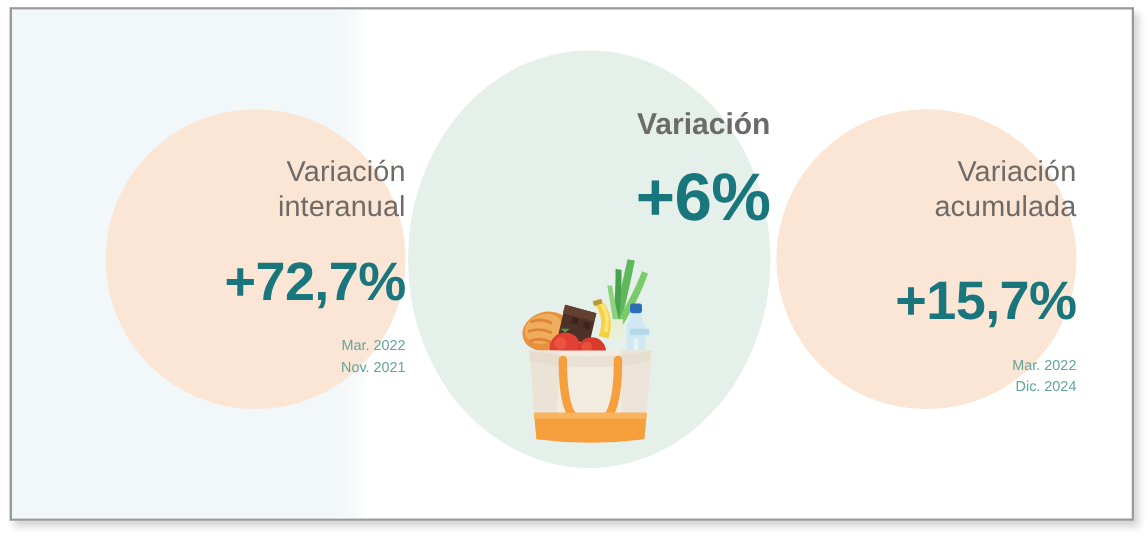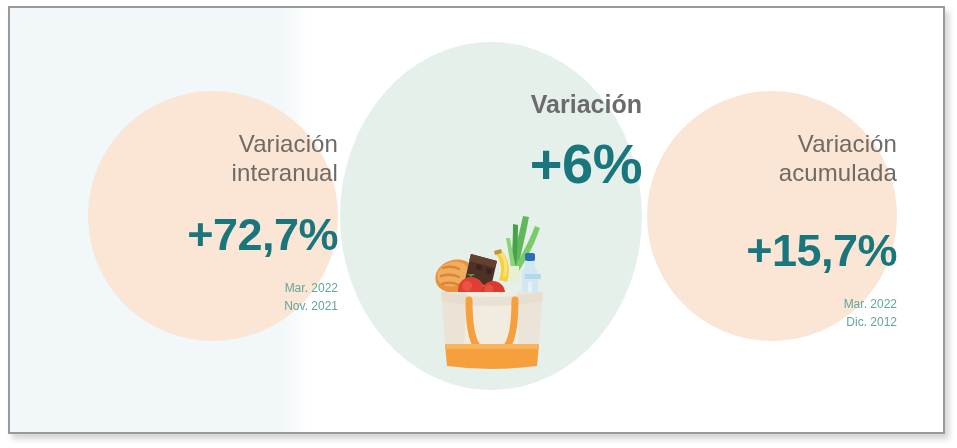--- a/index.html
+++ b/index.html
@@ -174,21 +174,21 @@
     </div>
 
     <div class="panel panel-right">
       <div class="heading">
         <div>Variación</div>
         <div>acumulada</div>
       </div>
       <div class="value value-side">+15,7%</div>
       <div class="dates">
         <div>Mar. 2022</div>
-        <div>Dic. 2012</div>
+        <div>Dic. 2024</div>
       </div>
     </div>
 
     <div class="bag-wrap">
       <svg viewBox="0 0 130 170" xmlns="http://www.w3.org/2000/svg">
 
         <g>
           <path d="M96 12 C92 30, 88 46, 85 62 L91 63 C95 46, 99 29, 102 13 Z" fill="#5fb85a"></path>
           <path d="M108 22 C102 38, 94 52, 87 64 L92 67 C100 54, 108 39, 113 24 Z" fill="#7ccb6b"></path>
           <path d="M86 20 C86 38, 85 52, 84 64 L89 64 C90 51, 91 37, 91 21 Z" fill="#47a24a"></path>

